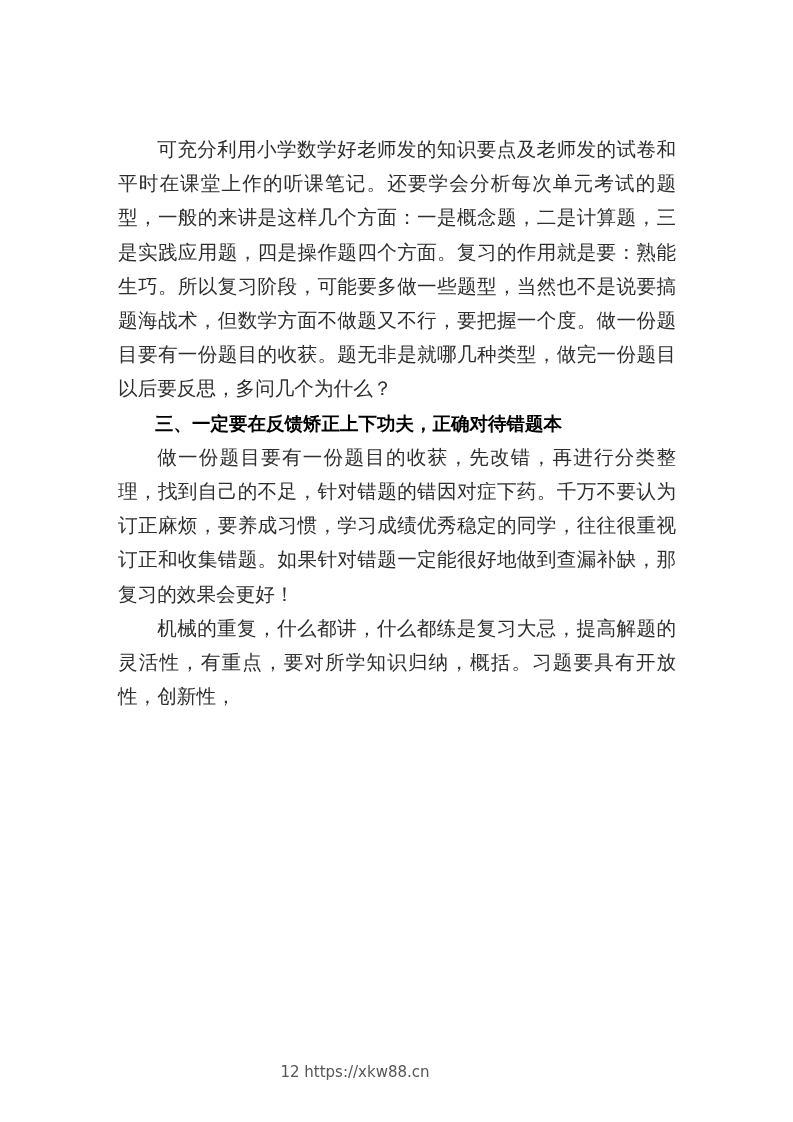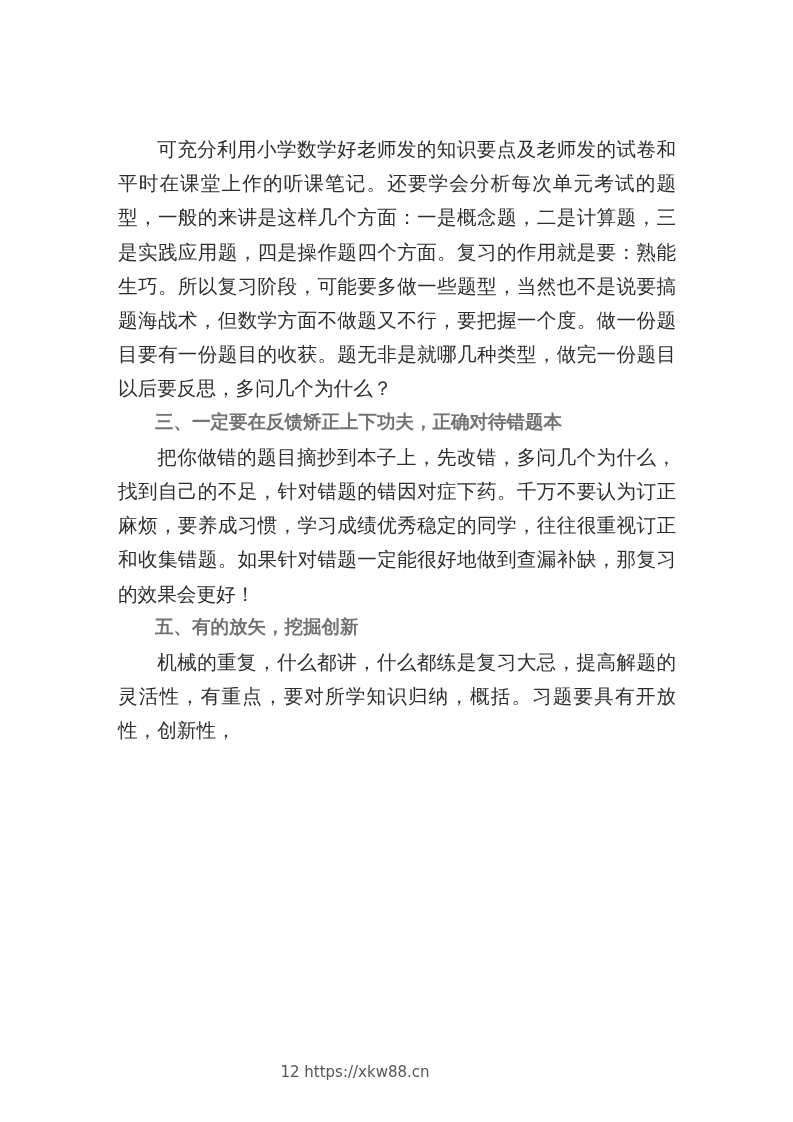--- a/index.html
+++ b/index.html
@@ -25,44 +25,43 @@
     .para {
       margin: 0;
       font-size: 19.6px;
       line-height: 34.2px;
       text-align: justify;
       text-indent: 2em;
       letter-spacing: 0px;
     }
     .heading {
       margin: 0;
-      font-family: Liberation Mono, monospace;
+      font-family: Liberation Serif, serif;
       font-weight: bold;
       font-size: 18.5px;
       line-height: 34.2px;
       text-indent: 2em;
-      color: #737373;
+      color: #000000;
     }
     .footer {
       position: absolute;
       left: 0;
       width: 710px;
       top: 1063px;
       text-align: center;
       font-family: "DejaVu Sans", "Liberation Sans", sans-serif;
       font-size: 15px;
       color: #555555;
     }
   </style>
 </head>
 <body>
 
 <div class="page">
   <p class="para">可充分利用小学数学好老师发的知识要点及老师发的试卷和平时在课堂上作的听课笔记。还要学会分析每次单元考试的题型，一般的来讲是这样几个方面：一是概念题，二是计算题，三是实践应用题，四是操作题四个方面。复习的作用就是要：熟能生巧。所以复习阶段，可能要多做一些题型，当然也不是说要搞题海战术，但数学方面不做题又不行，要把握一个度。做一份题目要有一份题目的收获。题无非是就哪几种类型，做完一份题目以后要反思，多问几个为什么？</p>
   <p class="heading">三、一定要在反馈矫正上下功夫，正确对待错题本</p>
-  <p class="para">把你做错的题目摘抄到本子上，先改错，多问几个为什么，找到自己的不足，针对错题的错因对症下药。千万不要认为订正麻烦，要养成习惯，学习成绩优秀稳定的同学，往往很重视订正和收集错题。如果针对错题一定能很好地做到查漏补缺，那复习的效果会更好！</p>
-  <p class="heading">五、有的放矢，挖掘创新</p>
+  <p class="para">做一份题目要有一份题目的收获，先改错，再进行分类整理，找到自己的不足，针对错题的错因对症下药。千万不要认为订正麻烦，要养成习惯，学习成绩优秀稳定的同学，往往很重视订正和收集错题。如果针对错题一定能很好地做到查漏补缺，那复习的效果会更好！</p>
   <p class="para">机械的重复，什么都讲，什么都练是复习大忌，提高解题的灵活性，有重点，要对所学知识归纳，概括。习题要具有开放性，创新性，</p>
 </div>
 
 <div class="footer">
   <span>12 https://xkw88.cn</span>
 </div>
 
 </body></html>

